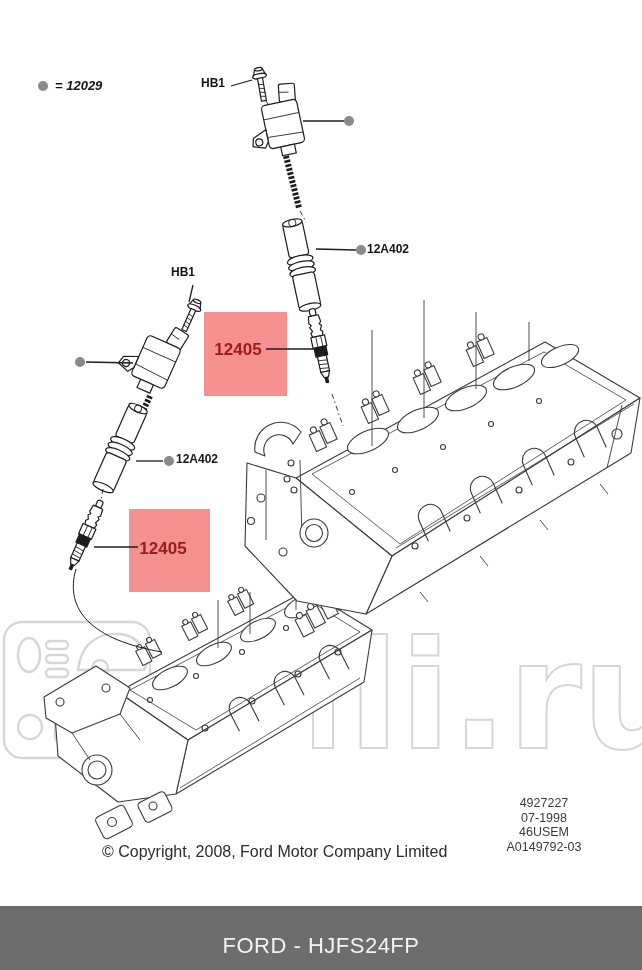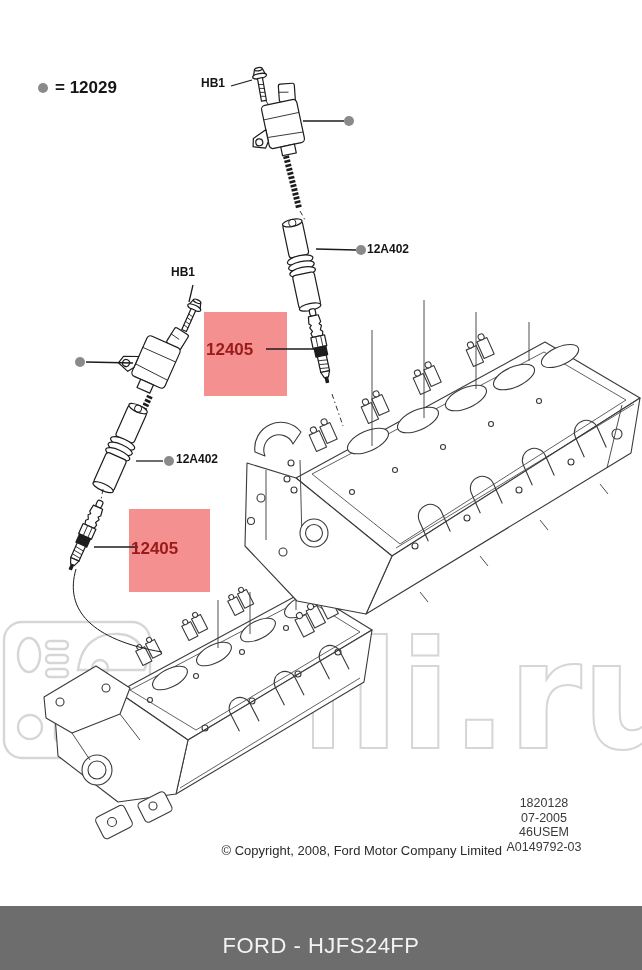--- a/index.html
+++ b/index.html
@@ -3,27 +3,27 @@
 <meta charset="utf-8">
 <style>
   html,body{margin:0;padding:0;background:#ffffff;}
   .page{position:relative;width:642px;height:970px;background:#fff;overflow:hidden;
         font-family:"Liberation Sans", sans-serif;}
   .stage{position:absolute;left:0;top:0;width:642px;height:906px;}
   svg.diagram{position:absolute;left:0;top:0;}
   .lbl{position:absolute;font-weight:bold;font-size:12px;color:#151515;white-space:nowrap;}
   .legend{position:absolute;left:38px;top:78px;display:flex;align-items:center;gap:7px;}
   .legend .dot{width:10px;height:10px;border-radius:50%;background:#8a8a8a;display:inline-block;}
-  .legend .txt{font-weight:bold;font-size:17px;color:#151515;}
+  .legend .txt{font-weight:bold;font-size:13px;color:#151515;font-style:italic;}
   .part-text{position:absolute;font-weight:bold;font-size:17px;color:#9a1b1b;
-             text-align:left;line-height:1;}
+             text-align:center;line-height:1;}
   .doc-info{position:absolute;left:494px;top:796px;width:100px;text-align:center;
             font-size:12.5px;line-height:14.5px;color:#3a3a3a;}
-  .copyright{position:absolute;left:102px;top:843px;width:400px;text-align:right;
-             font-size:13px;color:#2b2b2b;}
+  .copyright{position:absolute;left:102px;top:843px;width:400px;text-align:left;
+             font-size:16px;color:#2b2b2b;}
   .footer{position:absolute;left:0;top:906px;width:642px;height:80px;background:#6d6d6d;
           display:flex;align-items:center;justify-content:center;gap:34px;
           color:#f3f3f3;font-size:22px;letter-spacing:.5px;}
 </style>
 </head>
 <body>
 
 <div class="page">
   <div class="stage">
 
@@ -311,22 +311,22 @@
 
     <div class="lbl" style="left:201px;top:76px;">HB1</div>
     <div class="lbl" style="left:171px;top:265px;">HB1</div>
     <div class="lbl" style="left:367px;top:242px;">12A402</div>
     <div class="lbl" style="left:176px;top:452px;">12A402</div>
 
     <div class="part-text" style="left:206px;top:341px;width:64px;">12405</div>
     <div class="part-text" style="left:131px;top:540px;width:64px;">12405</div>
 
     <div class="doc-info">
-      <div>1820128</div>
-      <div>07-2005</div>
+      <div>4927227</div>
+      <div>07-1998</div>
       <div>46USEM</div>
       <div>A0149792-03</div>
     </div>
 
     <div class="copyright">© Copyright, 2008, Ford Motor Company Limited</div>
   </div>
 
   <div class="footer">
     <span>FORD - HJFS24FP</span>
   </div>

